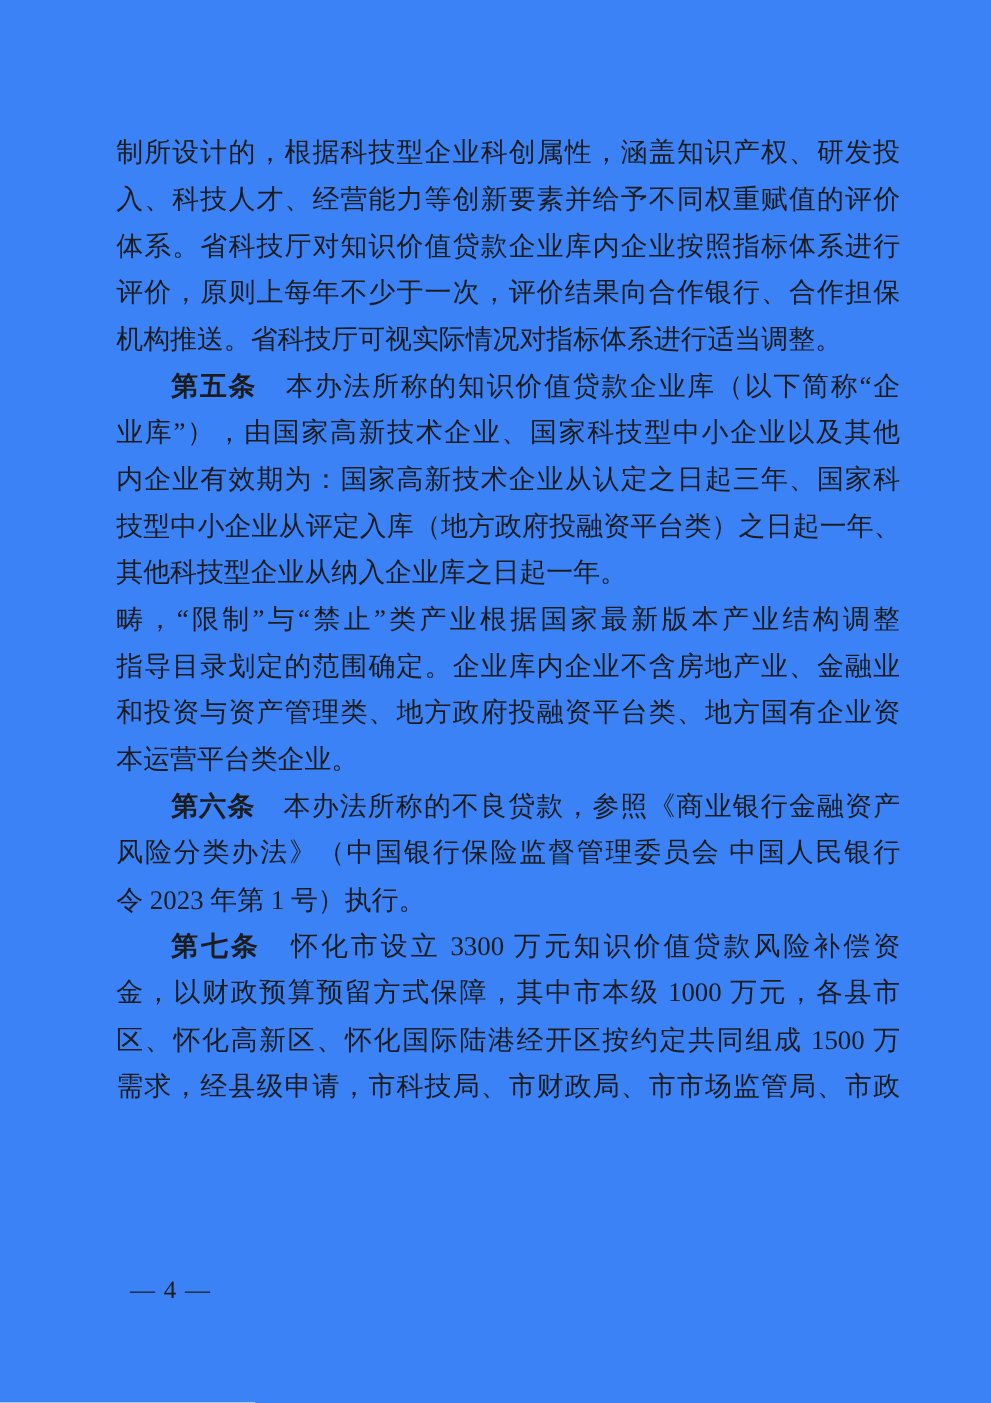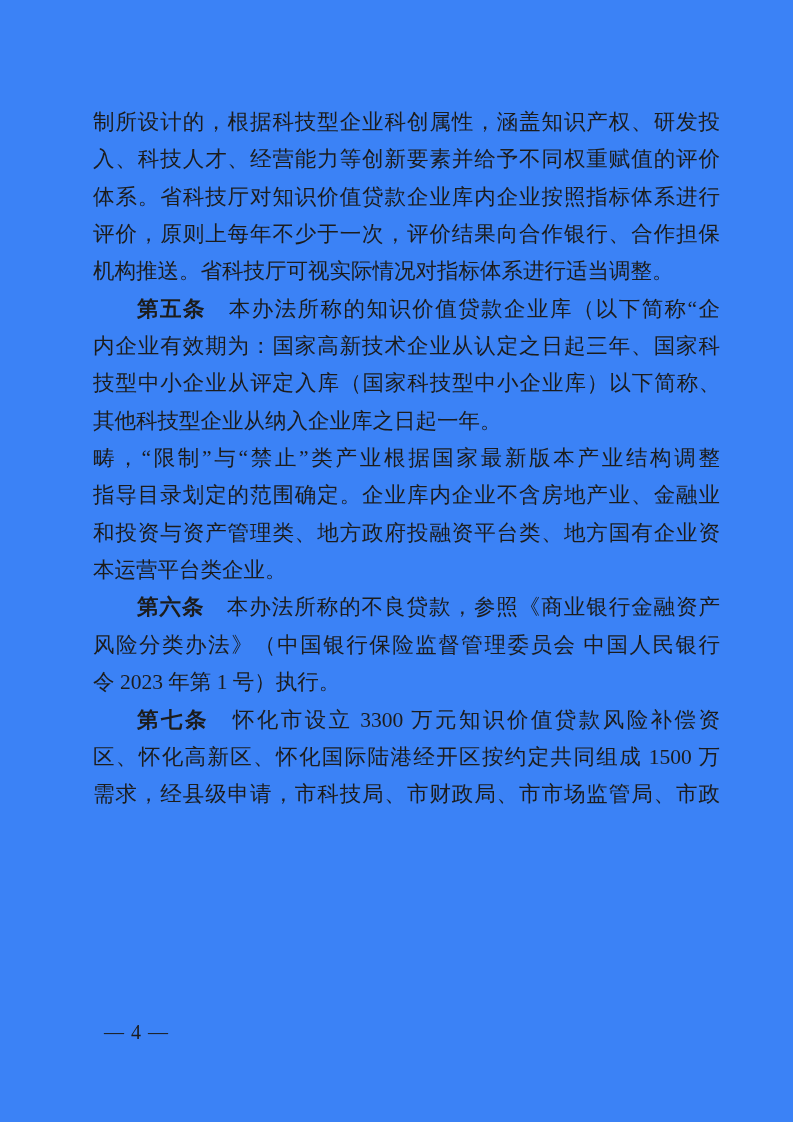--- a/index.html
+++ b/index.html
@@ -56,28 +56,30 @@
 <body>
 
 <div class="page">
   <div class="textblock">
     <p class="ln j">制所设计的，根据科技型企业科创属性，涵盖知识产权、研发投</p>
     <p class="ln j">入、科技人才、经营能力等创新要素并给予不同权重赋值的评价</p>
     <p class="ln j">体系。省科技厅对知识价值贷款企业库内企业按照指标体系进行</p>
     <p class="ln j">评价，原则上每年不少于一次，评价结果向合作银行、合作担保</p>
     <p class="ln">机构推送。省科技厅可视实际情况对指标体系进行适当调整。</p>
     <p class="ln j ind"><b class="art">第五条</b><span>　本办法所称的知识价值贷款企业库（以下简称“企</span></p>
+    <p class="ln j">业库”），由国家高新技术企业、国家科技型中小企业以及其他</p>
     <p class="ln j">内企业有效期为：国家高新技术企业从认定之日起三年、国家科</p>
-    <p class="ln j tight">技型中小企业从评定入库（国家科技型中小企业库）以下简称、</p>
+    <p class="ln j tight">技型中小企业从评定入库（地方政府投融资平台类）之日起一年、</p>
     <p class="ln">其他科技型企业从纳入企业库之日起一年。</p>
     <p class="ln j">畴，“限制”与“禁止”类产业根据国家最新版本产业结构调整</p>
     <p class="ln j">指导目录划定的范围确定。企业库内企业不含房地产业、金融业</p>
     <p class="ln j">和投资与资产管理类、地方政府投融资平台类、地方国有企业资</p>
     <p class="ln">本运营平台类企业。</p>
     <p class="ln j ind"><b class="art">第六条</b><span>　本办法所称的不良贷款，参照《商业银行金融资产</span></p>
     <p class="ln j">风险分类办法》（中国银行保险监督管理委员会 中国人民银行</p>
     <p class="ln">令 2023 年第 1 号）执行。</p>
     <p class="ln j ind"><b class="art">第七条</b><span>　怀化市设立 3300 万元知识价值贷款风险补偿资</span></p>
+    <p class="ln j">金，以财政预算预留方式保障，其中市本级 1000 万元，各县市</p>
     <p class="ln j">区、怀化高新区、怀化国际陆港经开区按约定共同组成 1500 万</p>
     <p class="ln j">需求，经县级申请，市科技局、市财政局、市市场监管局、市政</p>
   </div>
   <div class="footer">— 4 —</div>
 </div>
 
 </body></html>

